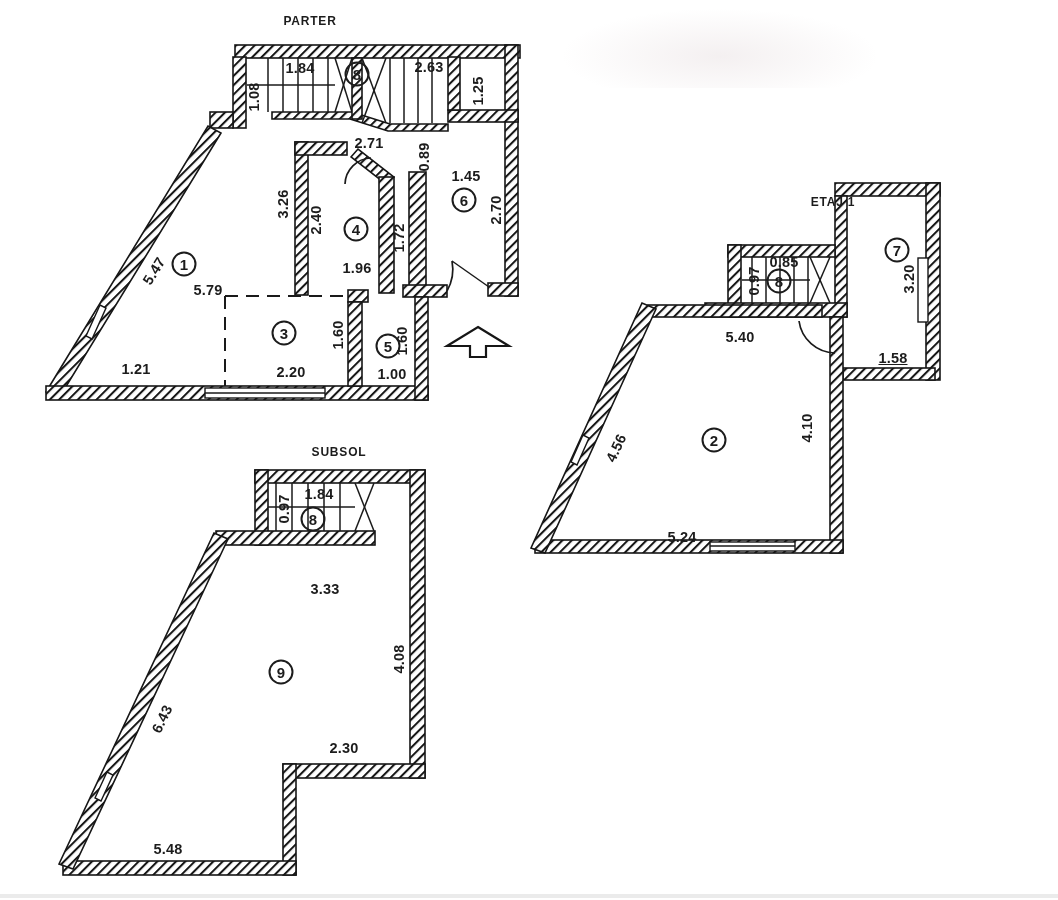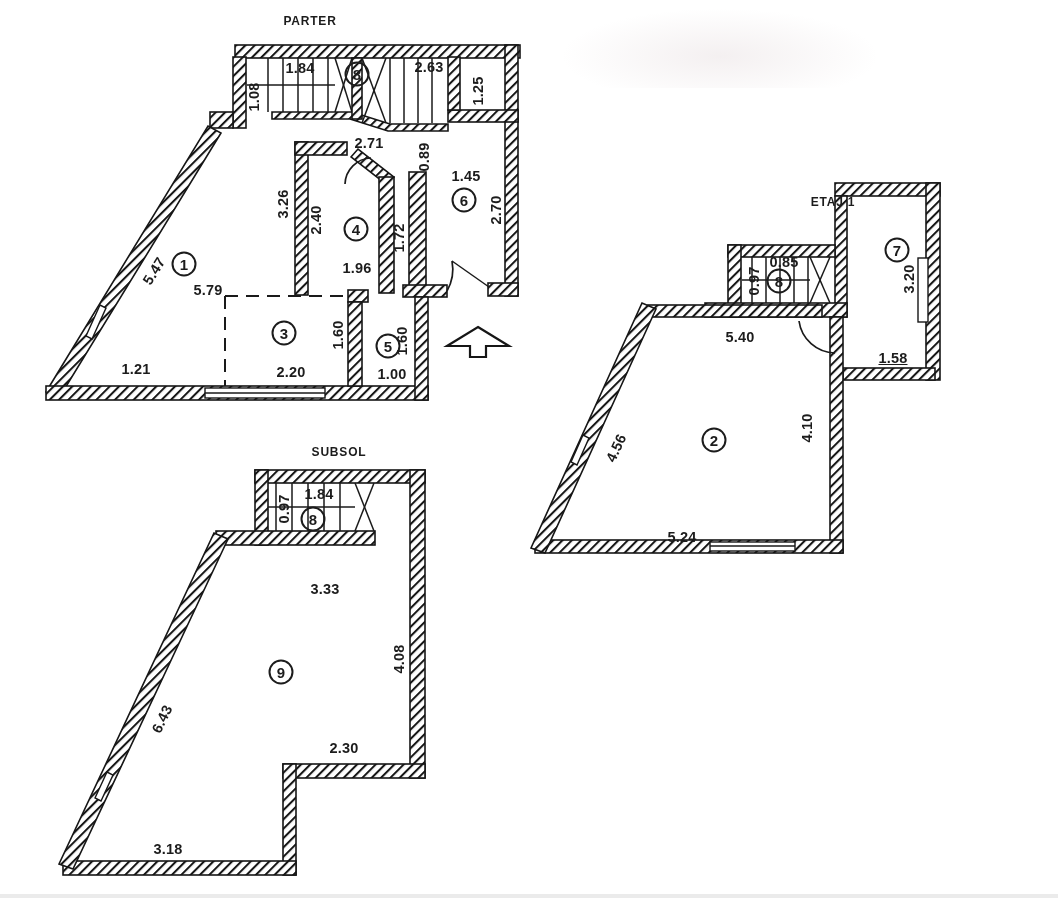--- a/index.html
+++ b/index.html
@@ -188,17 +188,17 @@
       <div class="lbl room" style="left: 897px; top: 250px; transform: translate(-50%, -50%) rotate(0deg);">7</div>
       <div class="lbl room" style="left: 779px; top: 281px; transform: translate(-50%, -50%) rotate(0deg);">8</div>
       <div class="lbl room" style="left: 714px; top: 440px; transform: translate(-50%, -50%) rotate(0deg);">2</div>
       <div class="lbl title" style="left: 339px; top: 452px; transform: translate(-50%, -50%) rotate(0deg);">SUBSOL</div>
       <div class="lbl dim" style="left: 319px; top: 494px; transform: translate(-50%, -50%) rotate(0deg);">1.84</div>
       <div class="lbl dim" style="left: 284px; top: 509px; transform: translate(-50%, -50%) rotate(-90deg);">0.97</div>
       <div class="lbl dim" style="left: 325px; top: 589px; transform: translate(-50%, -50%) rotate(0deg);">3.33</div>
       <div class="lbl dim" style="left: 399px; top: 659px; transform: translate(-50%, -50%) rotate(-90deg);">4.08</div>
       <div class="lbl dim" style="left: 162px; top: 719px; transform: translate(-50%, -50%) rotate(-64deg);">6.43</div>
       <div class="lbl dim" style="left: 344px; top: 748px; transform: translate(-50%, -50%) rotate(0deg);">2.30</div>
-      <div class="lbl dim" style="left: 168px; top: 849px; transform: translate(-50%, -50%) rotate(0deg);">3.18</div>
+      <div class="lbl dim" style="left: 168px; top: 849px; transform: translate(-50%, -50%) rotate(0deg);">5.48</div>
       <div class="lbl room" style="left: 313px; top: 519px; transform: translate(-50%, -50%) rotate(0deg);">8</div>
       <div class="lbl room" style="left: 281px; top: 672px; transform: translate(-50%, -50%) rotate(0deg);">9</div>
     </div>
 </div>
 
 </body></html>

